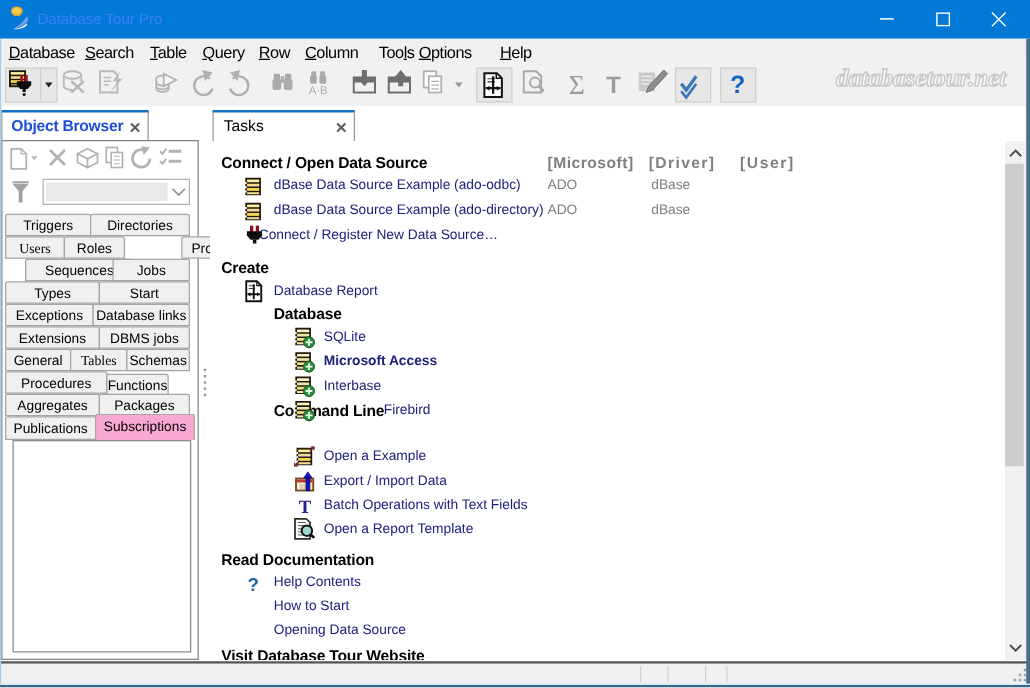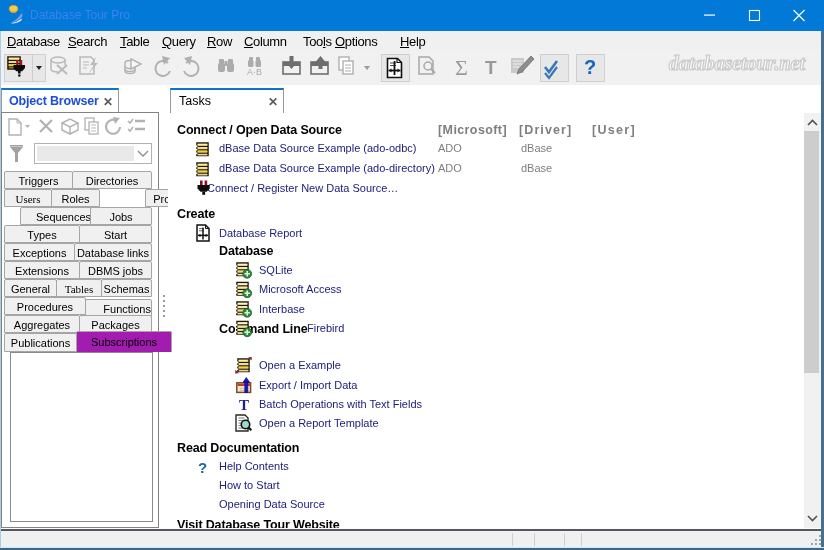--- a/index.html
+++ b/index.html
@@ -257,25 +257,25 @@
   <div class="ltab" style="left:4px;  top:225px; width:76px; height:18px; line-height:18px;">Types</div>
   <div class="ltab" style="left:79px; top:225px; width:73px; height:18px; line-height:18px;">Start</div>
   <div class="ltab" style="left:4px;  top:243px; width:71px; height:18px; line-height:18px;">Exceptions</div>
   <div class="ltab" style="left:74px; top:243px; width:78px; height:18px; line-height:18px;">Database links</div>
   <div class="ltab" style="left:4px;  top:261px; width:76px; height:18px; line-height:18px;">Extensions</div>
   <div class="ltab" style="left:79px; top:261px; width:73px; height:18px; line-height:18px;">DBMS jobs</div>
   <div class="ltab" style="left:4px;  top:279px; width:53px; height:18px; line-height:18px;">General</div>
   <div class="ltab" style="left:56px; top:279px; width:46px; height:18px; line-height:18px;font-family:Liberation Serif, serif;">Tables</div>
   <div class="ltab" style="left:101px;top:279px; width:51px; height:18px; line-height:18px;">Schemas</div>
   <div class="ltab" style="left:4px;  top:297px; width:82px; height:18px; line-height:18px;">Procedures</div>
-  <div class="ltab" style="left:85px; top:299px; width:67px; height:18px; line-height:18px;text-align:right;">Functions</div>
+  <div class="ltab" style="left:85px; top:299px; width:50px; height:18px; line-height:18px;">Functions</div>
   <div class="ltab" style="left:4px;  top:315px; width:76px; height:18px; line-height:18px;">Aggregates</div>
   <div class="ltab" style="left:79px; top:315px; width:73px; height:18px; line-height:18px;">Packages</div>
   <div class="ltab" style="left:4px;  top:333px; width:73px; height:19px; line-height:19px;">Publications</div>
-  <div class="ltab" style="left:76px; top:331px; width:96px; height:21px; line-height:21px; background:#a21caf; border-bottom:none; z-index:2;">Subscriptions</div>
+  <div class="ltab" style="left:76px; top:331px; width:80px; height:21px; line-height:21px; background:#f9a8d4; border-bottom:none; z-index:2;">Subscriptions</div>
 </div>
 
 <div class="abs" style="left:10px; top:352px; width:143px; height:170px; background:#fff; border:1px solid #8a8a8a;"></div>
 
 <svg class="abs" style="left:162px; top:294px;" width="4" height="26" viewBox="0 0 4 26">
   <rect x="1" y="1" width="2" height="2" fill="#9a9a9a"></rect>
   <rect x="1" y="6" width="2" height="2" fill="#9a9a9a"></rect>
   <rect x="1" y="11" width="2" height="2" fill="#9a9a9a"></rect>
   <rect x="1" y="16" width="2" height="2" fill="#9a9a9a"></rect>
   <rect x="1" y="21" width="2" height="2" fill="#9a9a9a"></rect>
@@ -293,21 +293,21 @@
   <div class="gry" style="left:521px; top:142px;">dBase</div>
   <div class="lnk" style="left:219px; top:162px;">dBase Data Source Example (ado-directory)</div>
   <div class="gry" style="left:438px; top:162px;">ADO</div>
   <div class="gry" style="left:521px; top:162px;">dBase</div>
   <div class="lnk" style="left:207px; top:182px;">Connect / Register New Data Source…</div>
 
   <div class="h0" style="top:207px;">Create</div>
   <div class="lnk" style="left:219px; top:227px;">Database Report</div>
   <div class="h0" style="left:219px; top:244px;">Database</div>
   <div class="lnk" style="left:259px; top:264px;">SQLite</div>
-  <div class="lnk" style="left:259px; top:283px;">Microsoft Access</div>
+  <div class="lnk" style="left:259px; top:283px;font-weight:bold;">Microsoft Access</div>
   <div class="lnk" style="left:259px; top:303px;">Interbase</div>
   <div class="lnk" style="left:259px; top:322px;margin-left:48px;">Firebird</div>
   <div class="h0" style="left:219px; top:322px;">Command Line</div>
   <div class="lnk" style="left:259px; top:359px;">Open a Example</div>
   <div class="lnk" style="left:259px; top:379px;">Export / Import Data</div>
   <div class="lnk" style="left:259px; top:398px;">Batch Operations with Text Fields</div>
   <div class="lnk" style="left:259px; top:417px;">Open a Report Template</div>
 
   <div class="h0" style="top:441px;">Read Documentation</div>
   <div class="lnk" style="left:219px; top:460px;">Help Contents</div>

